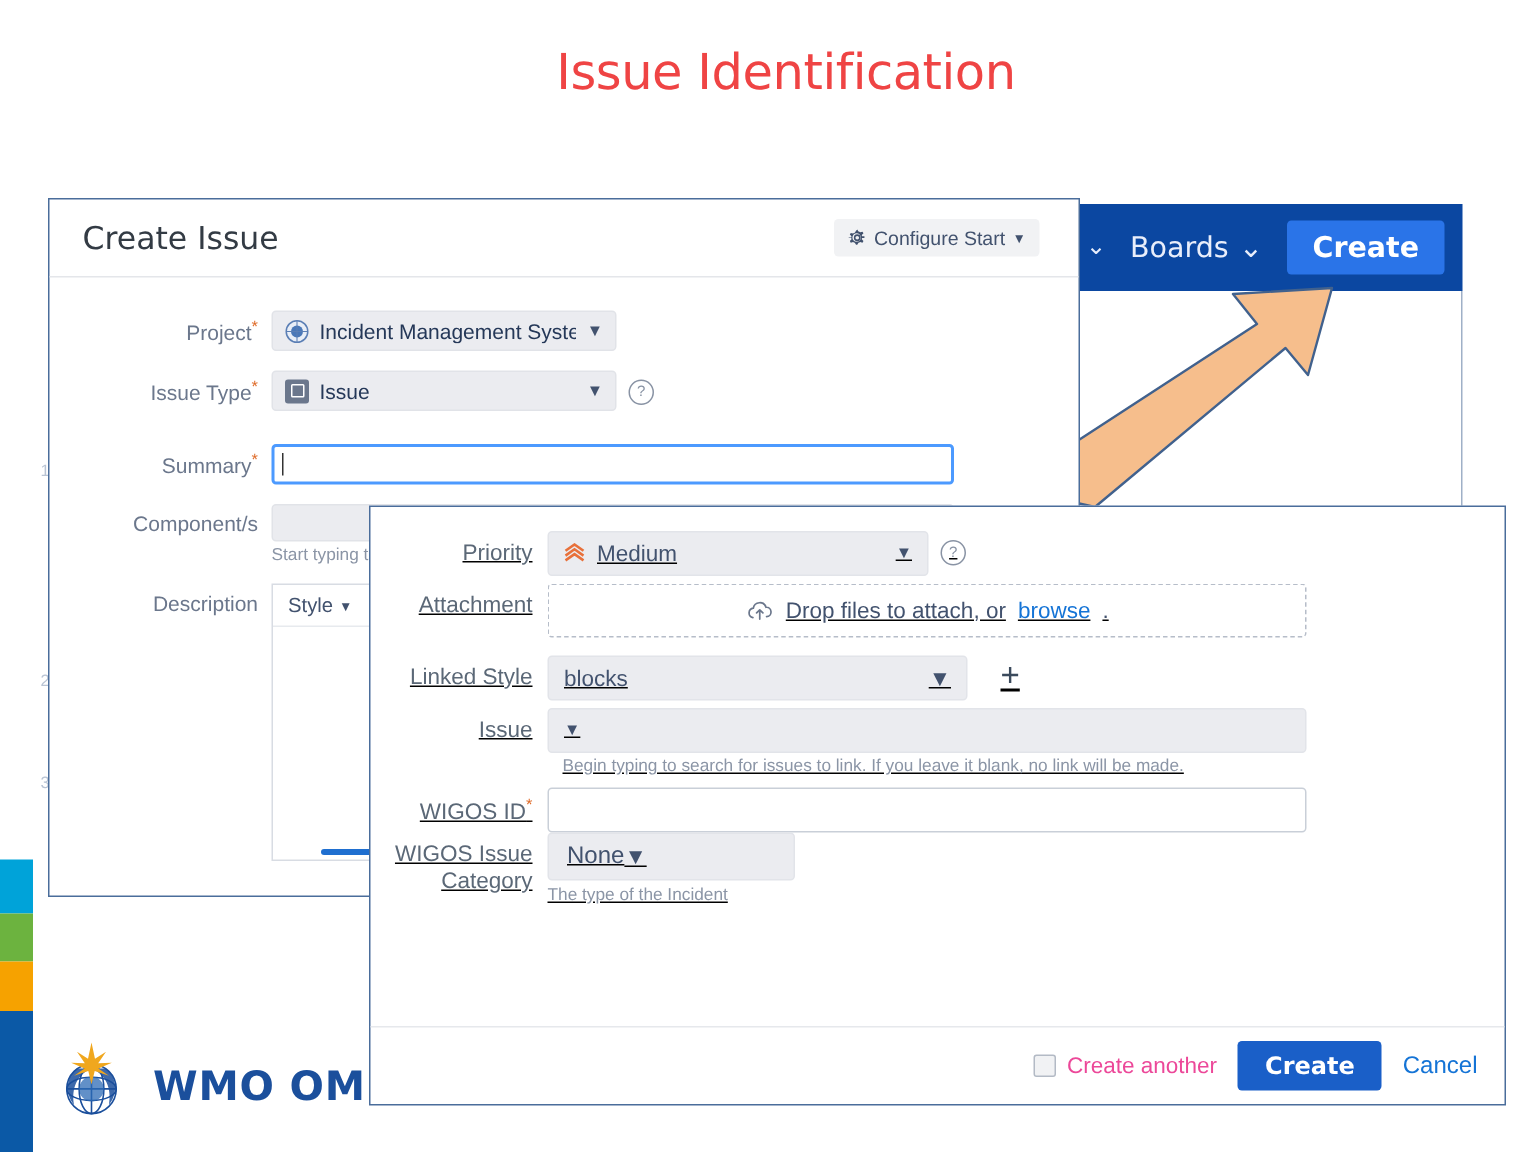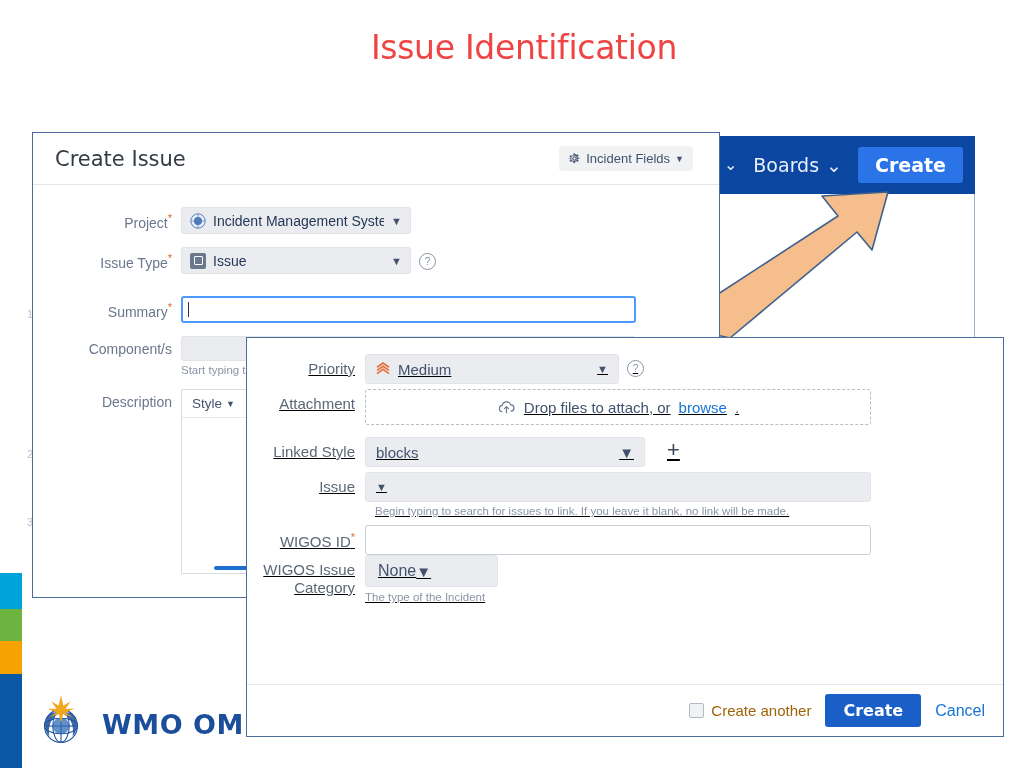--- a/index.html
+++ b/index.html
@@ -378,21 +378,21 @@
     border-radius: 3px;
     height: 30px;
     width: 506px;
     box-sizing: border-box;
   }
   .wigos-cat-sel {
     background: #ebecf0;
     border: 1px solid #e2e4e9;
     border-radius: 3px;
     height: 32px;
-    width: 133px;
+    width: 165px;
     display: flex;
     align-items: center;
     padding: 0 12px;
     font-size: 16px;
     color: #42526e;
     box-sizing: border-box;
   }
   .big-caret { font-size: 15px; color:#42526e; font-weight: 700; }
 
   .dlg2-footer {
@@ -402,21 +402,21 @@
     border-top: 1px solid #e6e8ec;
     display: flex;
     align-items: center;
     justify-content: flex-end;
     padding-right: 18px;
     gap: 14px;
     box-sizing: border-box;
   }
   .chk-wrap {
     display: flex; align-items: center; gap: 7px;
-    font-size: 15px; color: #a16207;
+    font-size: 15px; color: #ec4899;
   }
   .chk-box {
     width: 13px; height: 13px;
     border: 1px solid #b3bac5;
     background: #f1f2f4;
     border-radius: 2px;
     display: block;
   }
   .create-btn2 {
     background: #1a5fc8;
@@ -485,21 +485,21 @@
   <div class="dlg1">
 
     <div class="dlg1-header">
       <div class="dlg1-title">Create Issue</div>
       <div class="cfg-fields-btn">
         <svg class="gear-ico" viewBox="0 0 16 16">
           <path fill="#42526e" d="M8 5.2a2.8 2.8 0 100 5.6 2.8 2.8 0 000-5.6zm0 4.3a1.5 1.5 0 110-3 1.5 1.5 0 010 3z"></path>
           <path fill="#42526e" d="M14 8.9l-1.3-.3a4.8 4.8 0 00-.4-1l.7-1.1-1.5-1.5-1.1.7a4.8 4.8 0 00-1-.4L9.1 4H6.9l-.3 1.3a4.8 4.8 0 00-1 .4l-1.1-.7-1.5 1.5.7 1.1c-.2.3-.3.7-.4 1L2 8.9v2.2l1.3.3c.1.3.2.7.4 1l-.7 1.1 1.5 1.5 1.1-.7c.3.2.7.3 1 .4l.3 1.3h2.2l.3-1.3c.3-.1.7-.2 1-.4l1.1.7 1.5-1.5-.7-1.1c.2-.3.3-.7.4-1l1.3-.3z" opacity="0"></path>
           <path fill="#42526e" d="M8 1.2l1 1.7a5.9 5.9 0 011.4.6l1.9-.5.8 1.4-1.4 1.4c.1.3.2.6.2.9h2v1.6h-2c0 .3-.1.6-.2.9l1.4 1.4-.8 1.4-1.9-.5c-.4.3-.9.5-1.4.6l-1 1.7H7l-1-1.7a5.9 5.9 0 01-1.4-.6l-1.9.5-.8-1.4 1.4-1.4a5 5 0 01-.2-.9H1V7.7h2.1c0-.3.1-.6.2-.9L1.9 5.4l.8-1.4 1.9.5c.4-.3.9-.5 1.4-.6l1-1.7zm-.5 3.1a3.5 3.5 0 100 7 3.5 3.5 0 000-7z"></path>
         </svg>
-        <span>Incident Fields</span>
+        <span>Configure Start</span>
         <span class="mini-caret">▼</span>
       </div>
     </div>
 
     <div class="dlg1-body">
 
       <div class="frow">
         <div class="flabel">
           <span>Project</span><span class="req">*</span>
         </div>

